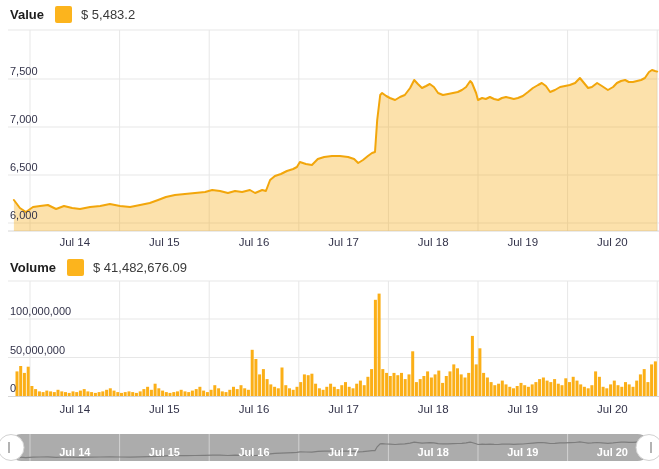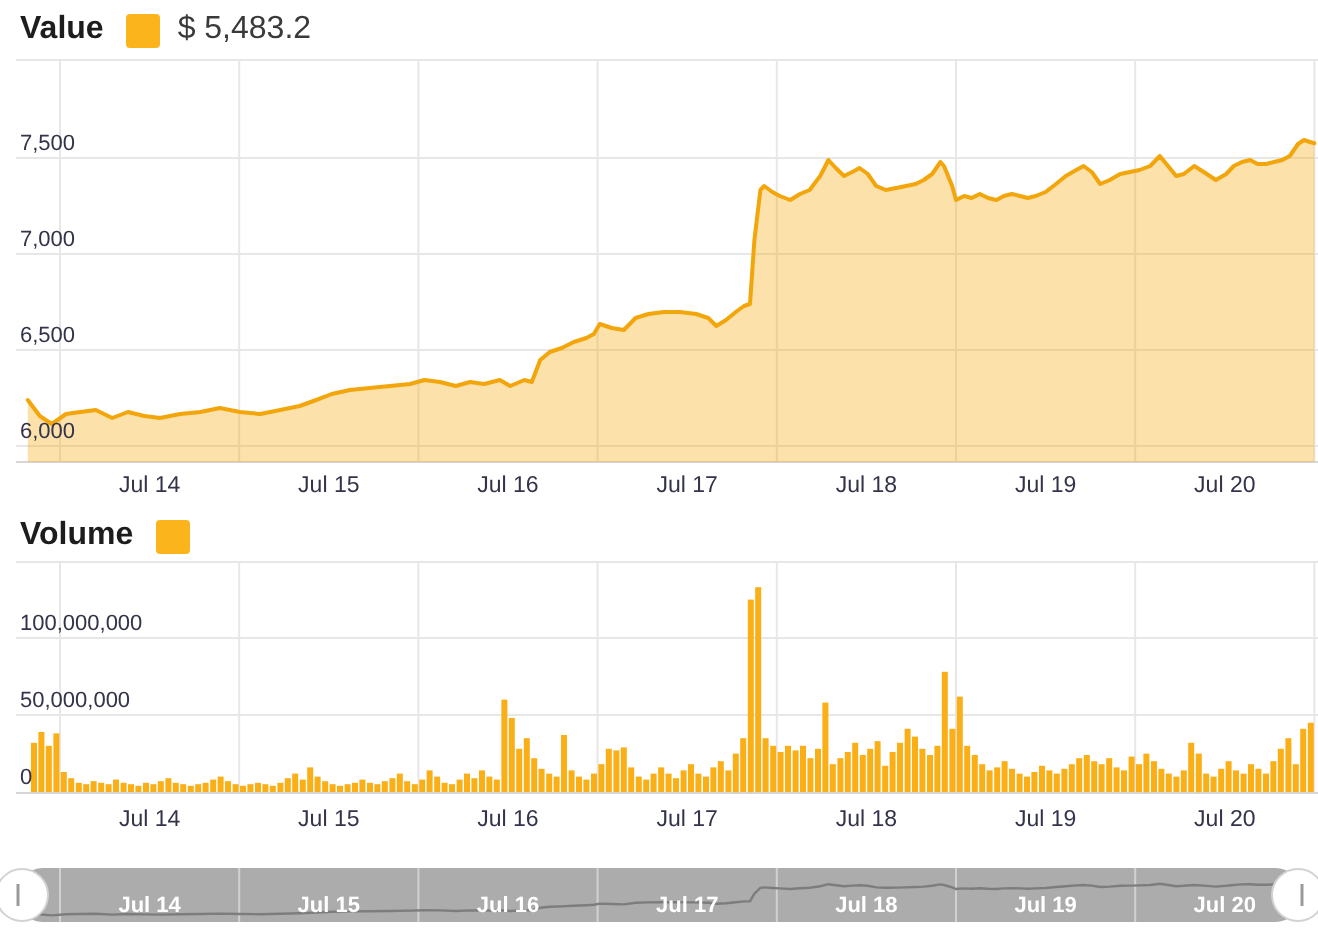--- a/index.html
+++ b/index.html
@@ -3,21 +3,21 @@
 <meta charset="utf-8">
 <style>
   html,body{margin:0;padding:0;background:#fff;}
   .screen{
     position:relative;width:659px;height:469px;background:#ffffff;overflow:hidden;
     font-family:"Liberation Sans",sans-serif;
   }
   svg#chart-svg{position:absolute;left:0;top:0;}
   .legend{
     position:absolute;left:10px;display:flex;align-items:center;
-    font-size:16px;color:#333;z-index:5;
+    font-size:13px;color:#333;z-index:5;
   }
   .legend-label{font-weight:bold;color:#1d1d1d;}
   .swatch{width:17px;height:17px;border-radius:2px;display:inline-block;margin-left:11px;}
   .legend-amount{margin-left:9px;color:#3a3a3a;}
   .legend-value-row{top:6px;}
   .legend-volume-row{top:259px;}
   text{font-family:"Liberation Sans",sans-serif;}
   text.tick{font-size:11px;fill:#33334a;}
   text.xlab{font-size:11.5px;fill:#33334a;text-anchor:middle;}
   text.navlab{font-size:11px;font-weight:bold;fill:#ffffff;text-anchor:middle;}
@@ -29,20 +29,21 @@
 
   <div class="legend legend-value-row">
     <span class="legend-label">Value</span>
     <span class="swatch" id="swatch-value" style="background: rgb(252, 180, 29);"></span>
     <span class="legend-amount">$ 5,483.2</span>
   </div>
 
   <div class="legend legend-volume-row">
     <span class="legend-label">Volume</span>
     <span class="swatch" id="swatch-volume" style="background: rgb(252, 180, 29);"></span>
+    <span class="legend-amount">$ 41,482,676.09</span>
   </div>
 
   <svg id="chart-svg" width="659" height="469">
       <g>
         <line x1="8" y1="30" x2="659" y2="30" stroke="#e7e7e7"></line>
         <line x1="30" y1="30" x2="30" y2="231" stroke="#e7e7e7"></line>
         <line x1="119.59992" y1="30" x2="119.59992" y2="231" stroke="#e7e7e7"></line>
         <line x1="209.19984" y1="30" x2="209.19984" y2="231" stroke="#e7e7e7"></line>
         <line x1="298.79976" y1="30" x2="298.79976" y2="231" stroke="#e7e7e7"></line>
         <line x1="388.39968" y1="30" x2="388.39968" y2="231" stroke="#e7e7e7"></line>

